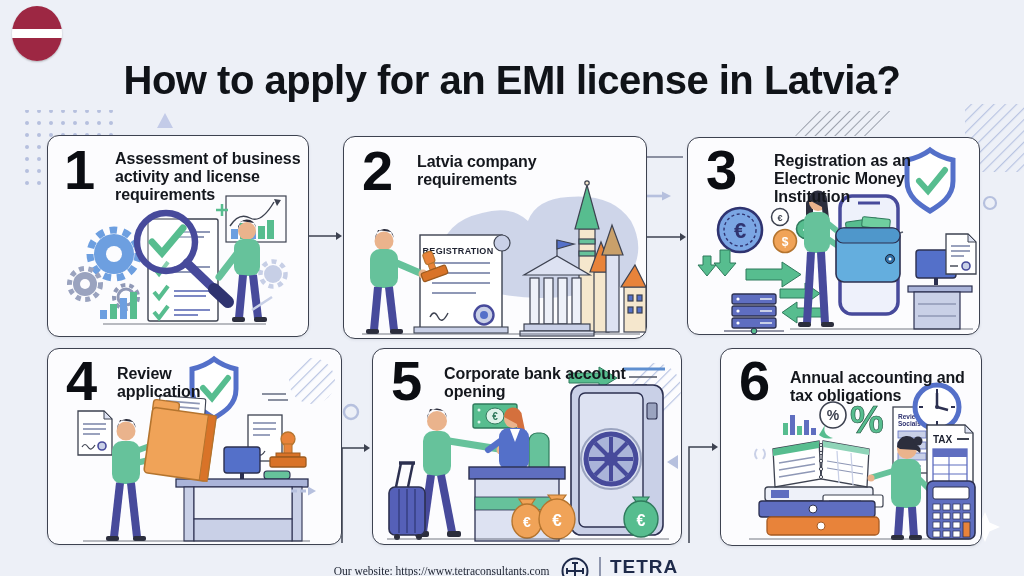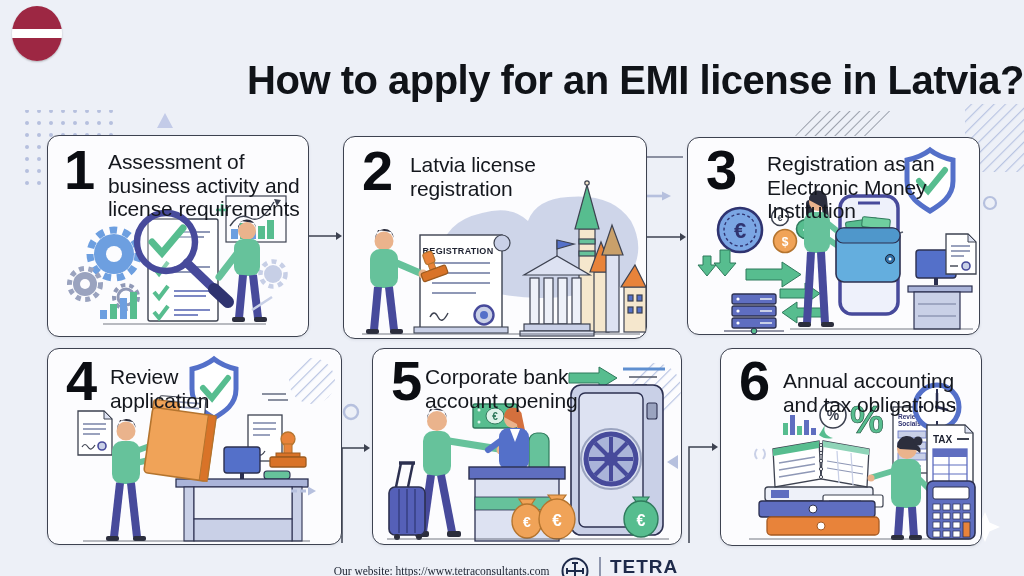--- a/index.html
+++ b/index.html
@@ -2,27 +2,27 @@
 <html><head>
 <meta charset="utf-8">
 <style>
   html,body{margin:0;padding:0;}
   #canvas{position:relative;width:1024px;height:576px;background:#edf0f7;overflow:hidden;
           font-family:"Liberation Sans",sans-serif;}
   #bgdecor{position:absolute;left:0;top:0;z-index:0;}
   .flag{position:absolute;left:12px;top:6px;width:50px;height:55px;border-radius:50%;
         background:linear-gradient(#9d2743 0 42%, #ffffff 42% 58%, #9d2743 58% 100%);
         box-shadow:0 1px 2px rgba(0,0,0,.25);z-index:2;}
-  .main-title{position:absolute;left:0;right:0;top:31px;text-align:right;z-index:2;
+  .main-title{position:absolute;left:0;right:0;top:31px;text-align:center;z-index:2;
         font-size:40px;font-weight:800;letter-spacing:-0.5px;color:#101318;}
   .card{position:absolute;background:#fcfcfe;border:1.6px solid #3d4250;border-radius:12px;z-index:1;
         box-shadow:0 1px 3px rgba(60,66,90,.10);}
   .card svg.scene{position:absolute;left:0;top:0;}
   .num{position:absolute;font-size:56px;font-weight:900;line-height:.85;letter-spacing:-2px;color:#0b0d12;z-index:3;}
-  .ttl{position:absolute;font-size:21px;font-weight:400;line-height:1.13;letter-spacing:-0.1px;color:#14171d;z-index:3;}
+  .ttl{position:absolute;font-size:16px;font-weight:700;line-height:1.13;letter-spacing:-0.1px;color:#14171d;z-index:3;margin-left:7px;}
   #b1{left:47px;top:135px;width:260px;height:200px;}
   #b2{left:343px;top:136px;width:302px;height:201px;}
   #b3{left:687px;top:137px;width:291px;height:196px;}
   #b4{left:47px;top:348px;width:293px;height:195px;}
   #b5{left:372px;top:348px;width:308px;height:195px;}
   #b6{left:720px;top:348px;width:260px;height:196px;}
   .footer{position:absolute;left:0;right:0;top:556px;display:flex;justify-content:center;align-items:center;gap:11px;z-index:2;}
   .f-text{text-align:right;font-family:"Liberation Serif",serif;font-size:11.5px;line-height:1.4;color:#1c2230;}
   .logo{display:flex;align-items:center;gap:9px;}
   .logo-div{width:1.5px;height:28px;background:#8e96ad;}
@@ -213,21 +213,21 @@
           <rect x="46" y="192" width="13" height="5" rx="2" fill="#2c2e3d"></rect>
       </g>
       <g transform="rotate(-20 90 135)">
         <rect x="85" y="114" width="10" height="12" rx="3" fill="#e8833a" stroke="#b4742e" stroke-width="1.2"></rect>
         <rect x="87" y="126" width="6" height="6" fill="#e8833a" stroke="#b4742e" stroke-width="1"></rect>
         <rect x="77" y="132" width="26" height="9" rx="2" fill="#d97328" stroke="#9c5a1e" stroke-width="1.2"></rect>
       </g>
       <line x1="18" y1="197" x2="296" y2="197" stroke="#3d4250" stroke-width="1.2" opacity="0.7"></line>
     </svg>
     <div class="num" style="left:18px;top:10px">2</div>
-    <div class="ttl" style="left:66px;top:16px;width:180px">Latvia license registration</div>
+    <div class="ttl" style="left:66px;top:16px;width:180px">Latvia company requirements</div>
   </div>
 
   <div class="card" id="b3">
     <svg class="scene" width="291" height="196" viewBox="0 0 291 196">
       <g>
         <path d="M242,12 c-9,7 -23,10 -23,10 v21 c0,16 13,24 23,30 c10,-6 23,-14 23,-30 v-21 c0,0 -14,-3 -23,-10 z" fill="#ffffff" stroke="#5470c9" stroke-width="5"></path>
         <path d="M231,43 l9,10 17,-21" stroke="#57bd8f" stroke-width="6" fill="none" stroke-linecap="round"></path>
       </g>
       <g stroke="#5b6170" stroke-width="1.6">
         <line x1="166" y1="100" x2="204" y2="100"></line>
@@ -472,21 +472,21 @@
         <ellipse cx="184" cy="170" rx="18" ry="20" fill="#f0a358" stroke="#b4742e" stroke-width="1.4"></ellipse>
         <text x="184" y="177" font-size="17" font-weight="800" fill="#ffffff" text-anchor="middle">€</text>
         <polygon points="260,148 276,148 272,154 264,154" fill="#57bd8f" stroke="#2f7a5c" stroke-width="1.2"></polygon>
         <ellipse cx="268" cy="170" rx="17" ry="18" fill="#57bd8f" stroke="#2f7a5c" stroke-width="1.4"></ellipse>
         <text x="268" y="177" font-size="16" font-weight="800" fill="#ffffff" text-anchor="middle">€</text>
       </g>
       <polygon points="305,106 305,120 294,113" fill="#b6c0de"></polygon>
       <line x1="14" y1="190" x2="296" y2="190" stroke="#3d4250" stroke-width="1.2" opacity="0.7"></line>
     </svg>
     <div class="num" style="left:18px;top:8px">5</div>
-    <div class="ttl" style="left:52px;top:16px;width:185px">Corporate bank account opening</div>
+    <div class="ttl" style="left:64px;top:16px;width:185px">Corporate bank account opening</div>
   </div>
 
   <div class="card" id="b6">
     <svg class="scene" width="260" height="196" viewBox="0 0 260 196">
       <g>
         <rect x="62" y="74" width="5" height="12" fill="#57bd8f"></rect>
           <rect x="69" y="66" width="5" height="20" fill="#5f6ec0"></rect>
         <rect x="76" y="77" width="5" height="9" fill="#57bd8f"></rect>
           <rect x="83" y="71" width="5" height="15" fill="#5f6ec0"></rect>
         <rect x="90" y="79" width="5" height="7" fill="#5f6ec0"></rect>

